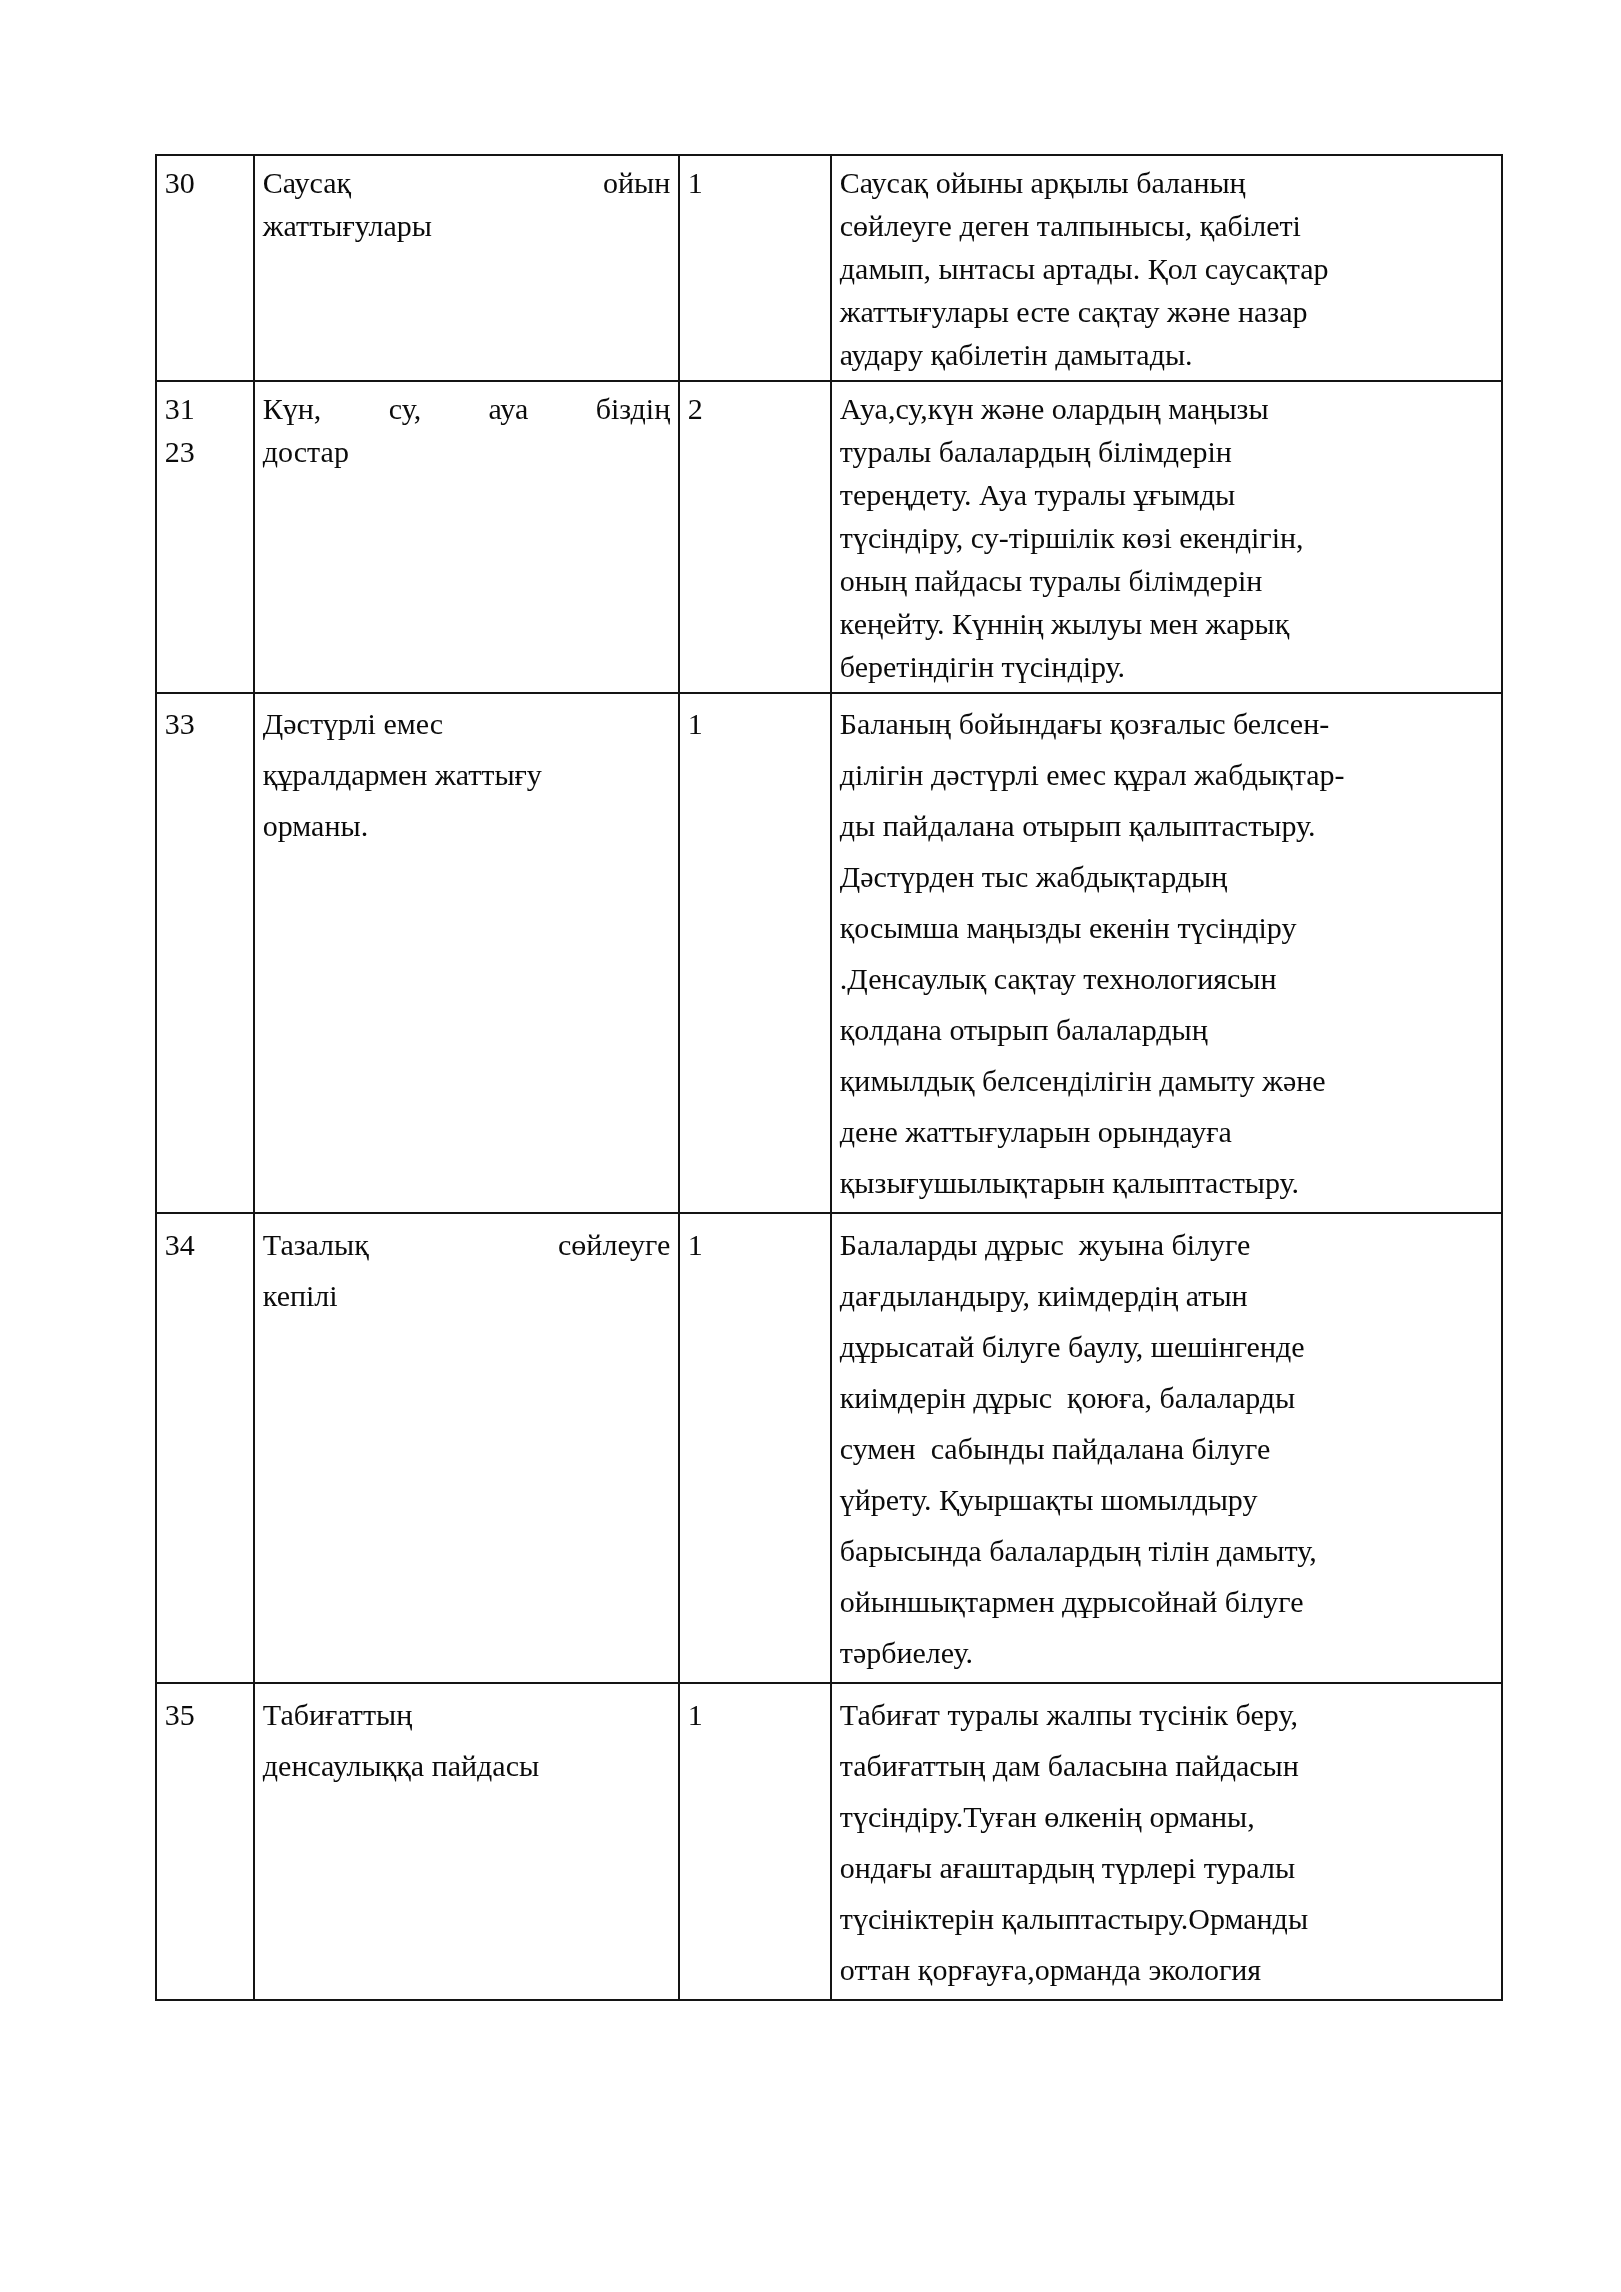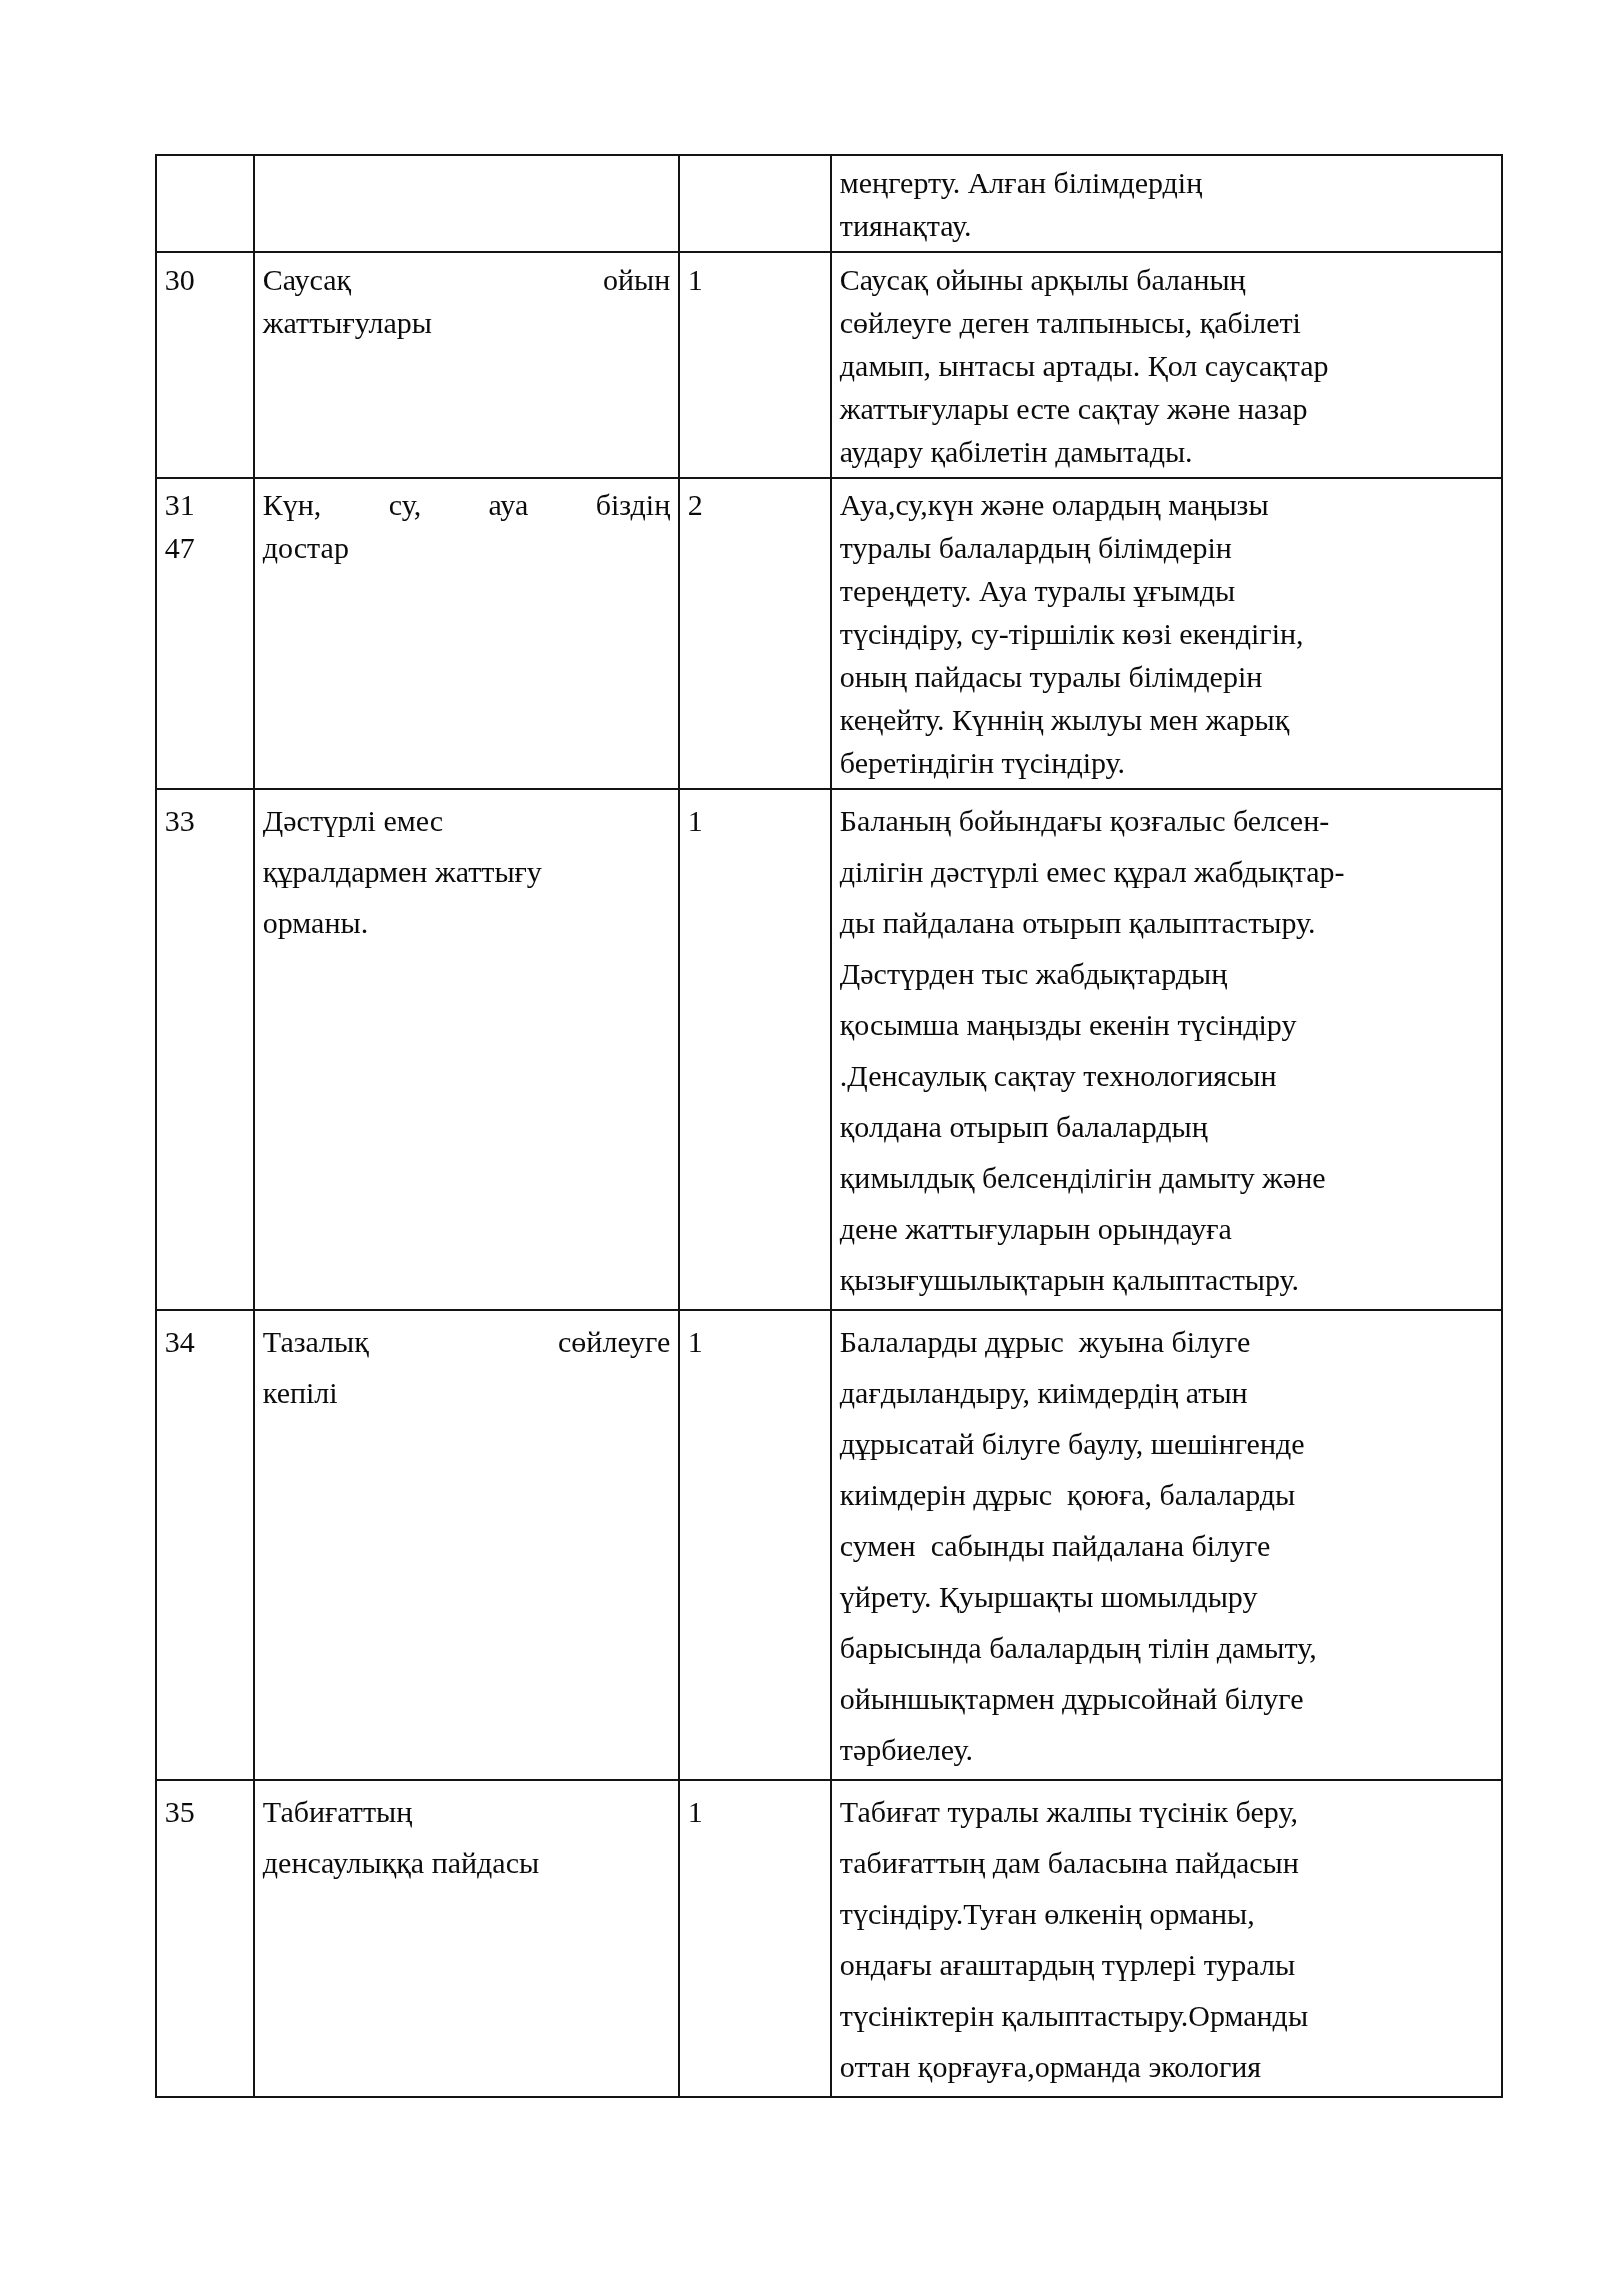--- a/index.html
+++ b/index.html
@@ -60,29 +60,20 @@
 <div class="page">
   <table class="plan">
     <colgroup>
       <col class="w1">
         <col class="w2">
         <col class="w3">
         <col class="w4">
     </colgroup>
     <tbody>
 
-      <tr class="compact">
-        <td class="c1"></td>
-        <td class="c2"></td>
-        <td class="c3"></td>
-        <td class="c4">
-          <div class="desc">меңгерту. Алған білімдердің
-тиянақтау.</div>
-        </td>
-      </tr>
 
       <tr class="compact">
         <td class="c1">
           <div class="num">30</div>
         </td>
         <td class="c2">
           <div class="tline jfull">Саусақ ойын</div>
           <div class="tline">жаттығулары</div>
         </td>
         <td class="c3">
@@ -93,21 +84,21 @@
 сөйлеуге деген талпынысы, қабілеті
 дамып, ынтасы артады. Қол саусақтар
 жаттығулары есте сақтау және назар
 аудару қабілетін дамытады.</div>
         </td>
       </tr>
 
       <tr class="compact">
         <td class="c1">
           <div class="num">31
-47</div>
+23</div>
         </td>
         <td class="c2">
           <div class="tline jfull">Күн, су, ауа біздің</div>
           <div class="tline">достар</div>
         </td>
         <td class="c3">
           <div class="num">2</div>
         </td>
         <td class="c4">
           <div class="desc">Ауа,су,күн және олардың маңызы

